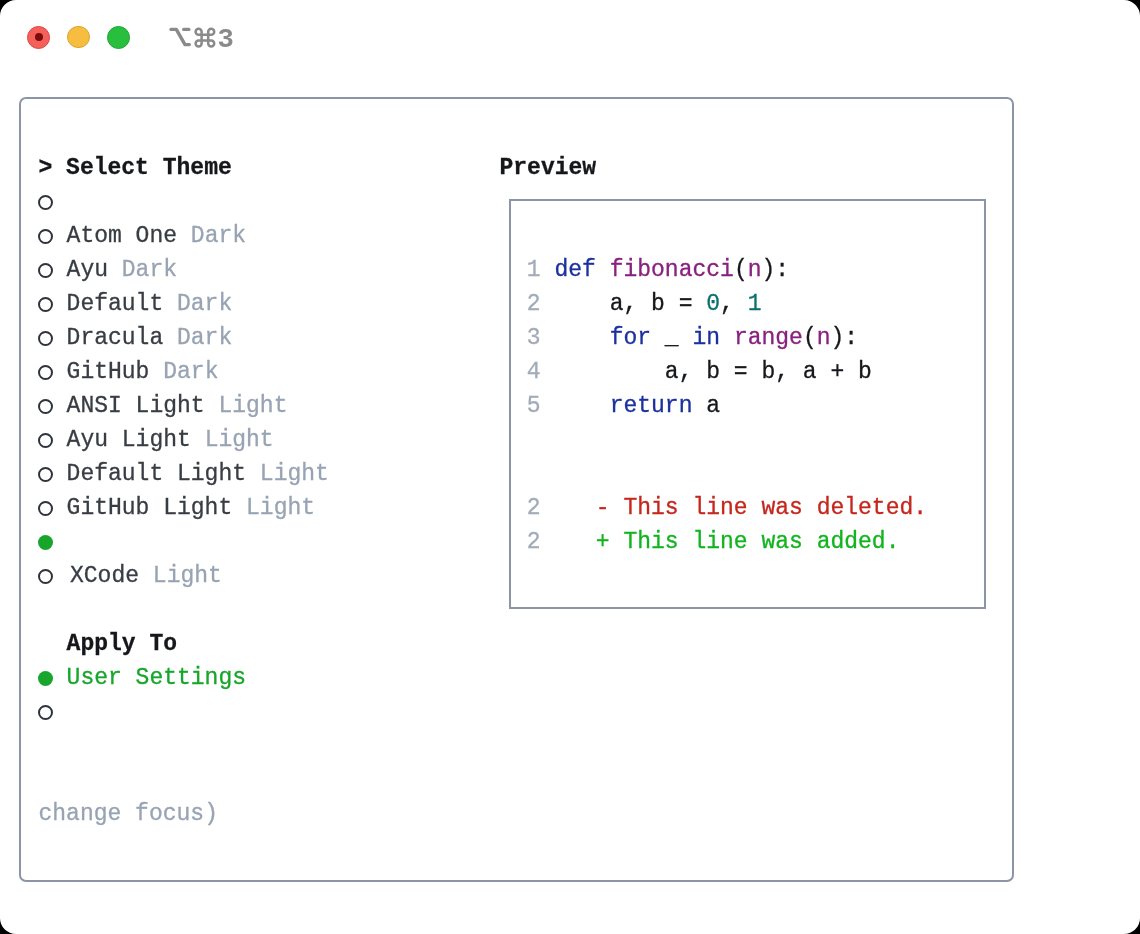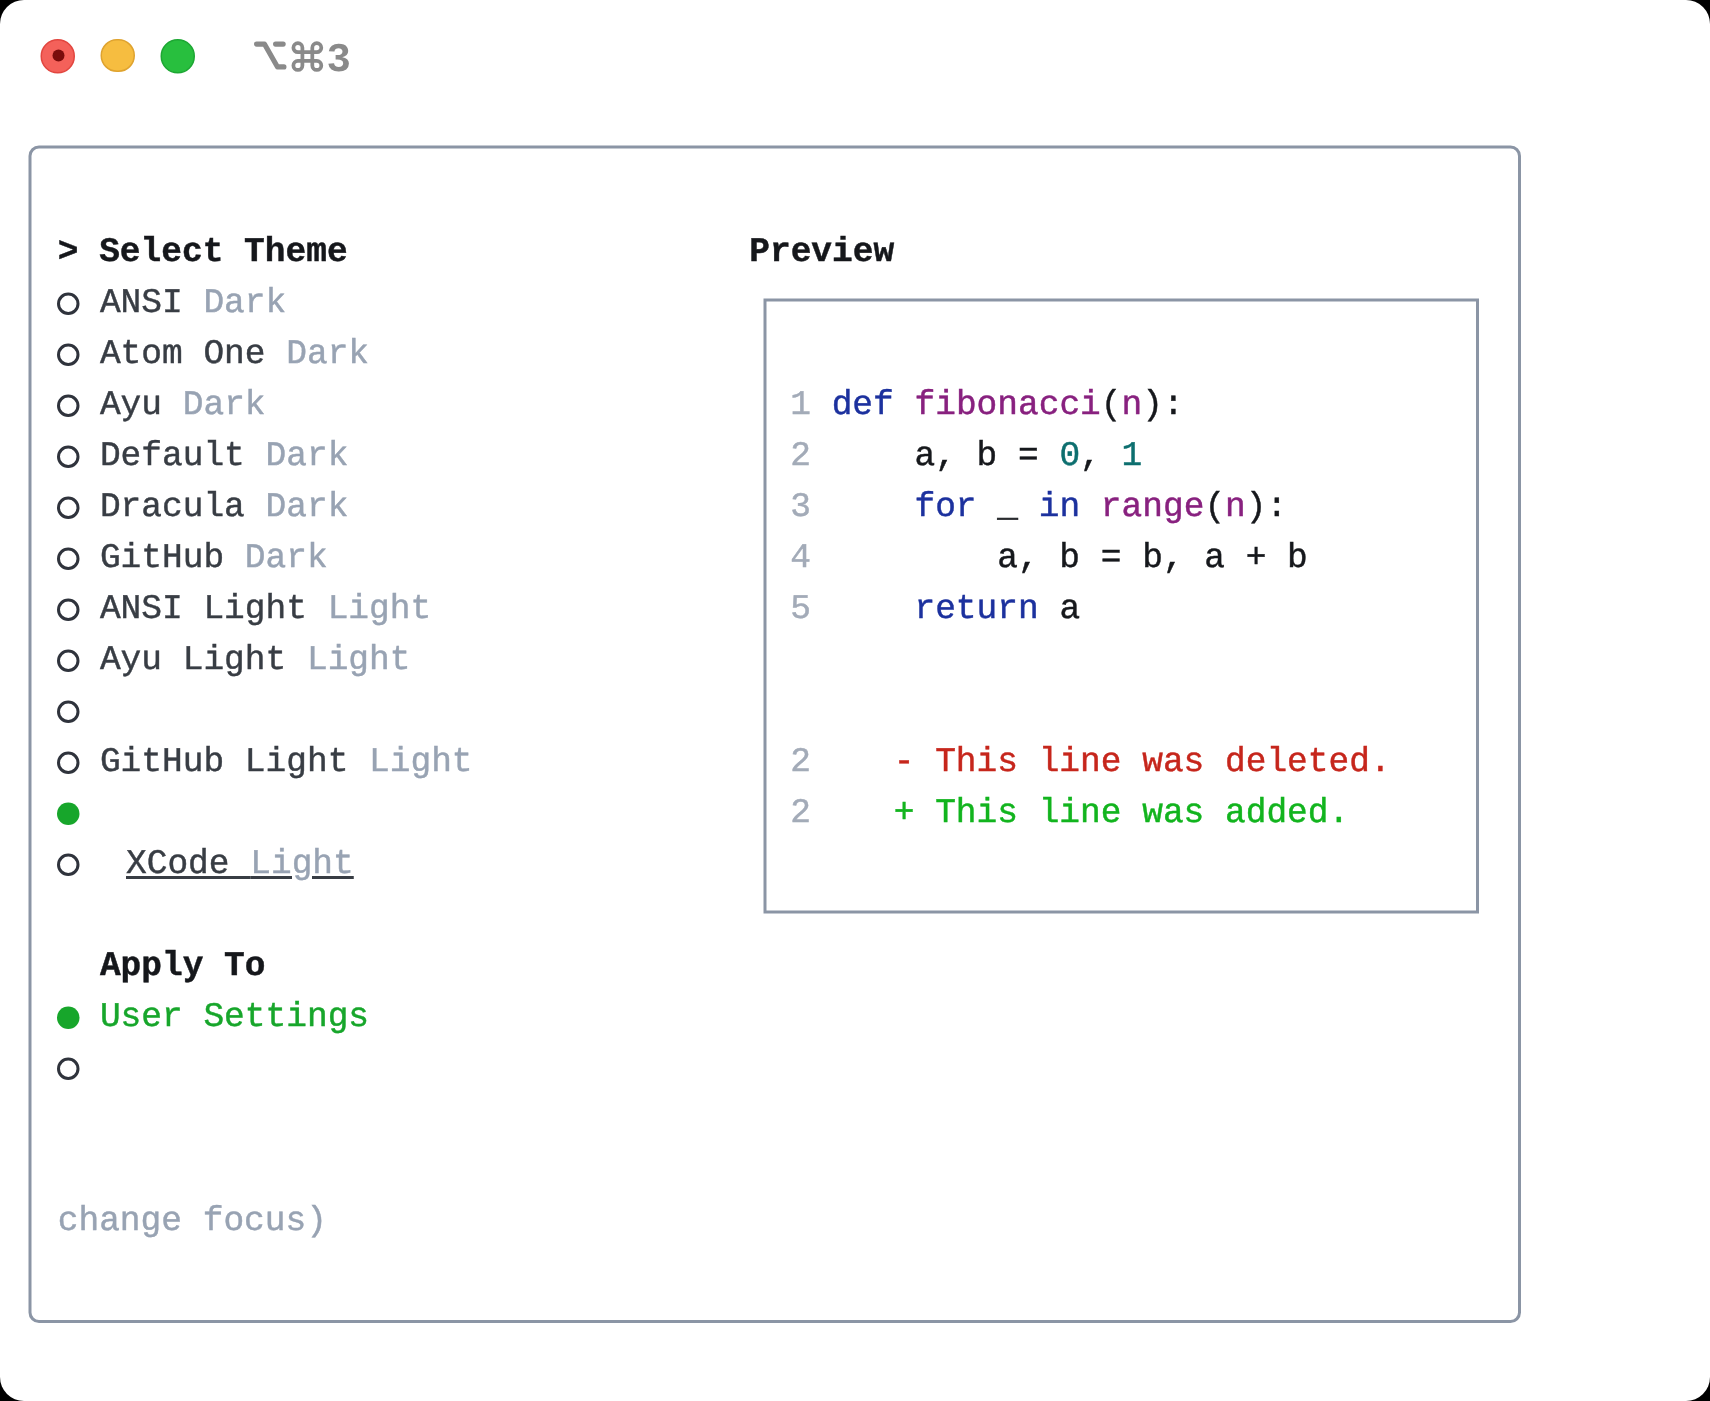--- a/index.html
+++ b/index.html
@@ -38,30 +38,30 @@
       <path d="M183.7,29.4 H188.8"></path>
       <path stroke-width="2.5" d="M201.6,34.8 V31.8 A3,3 0 1 0 198.6,34.8 H211.2 A3,3 0 1 0 208.2,31.8 V43.6 A3,3 0 1 0 211.2,40.6 H198.6 A3,3 0 1 0 201.6,43.6 V34.8 Z"></path>
     </g>
     <text x="217.6" y="47.4" font-family="Liberation Mono, monospace" font-size="27.2" font-weight="bold" fill="#8a8a8a">3</text>
   </svg>
 
   <div class="panel"></div>
 
   <div class="mono b" style="left:38.5px;top:151px;">&gt; Select Theme</div>
 
-  <div class="mono" style="left:66.6px;top:185px;">ANSI <span class="sfx">Dark</span></div>
   <div class="mono" style="left:66.6px;top:219px;">Atom One <span class="sfx">Dark</span></div>
   <div class="mono" style="left:66.6px;top:253px;">Ayu <span class="sfx">Dark</span></div>
   <div class="mono" style="left:66.6px;top:287px;">Default <span class="sfx">Dark</span></div>
   <div class="mono" style="left:66.6px;top:321px;">Dracula <span class="sfx">Dark</span></div>
   <div class="mono" style="left:66.6px;top:355px;">GitHub <span class="sfx">Dark</span></div>
   <div class="mono" style="left:66.6px;top:389px;">ANSI Light <span class="sfx">Light</span></div>
   <div class="mono" style="left:66.6px;top:423px;">Ayu Light <span class="sfx">Light</span></div>
+  <div class="mono" style="left:66.6px;top:457px;">Default Light <span class="sfx">Light</span></div>
   <div class="mono" style="left:66.6px;top:491px;">GitHub Light <span class="sfx">Light</span></div>
-  <div class="mono" style="left:84px;top:559px;text-decoration:underline;">XCode <span class="sfx">Light</span></div>
+  <div class="mono" style="left:70px;top:559px;">XCode <span class="sfx">Light</span></div>
 
   <div class="mono b" style="left:66.6px;top:627px;">Apply To</div>
   <div class="mono grn" style="left:66.6px;top:661px;">User Settings</div>
 
   <div class="mono hint" style="left:38.5px;top:797px;">change focus)</div>
 
   <div class="circ" style="left:38px;top:194.5px;"></div>
   <div class="circ" style="left:38px;top:228.5px;"></div>
   <div class="circ" style="left:38px;top:262.5px;"></div>
   <div class="circ" style="left:38px;top:296.5px;"></div>

